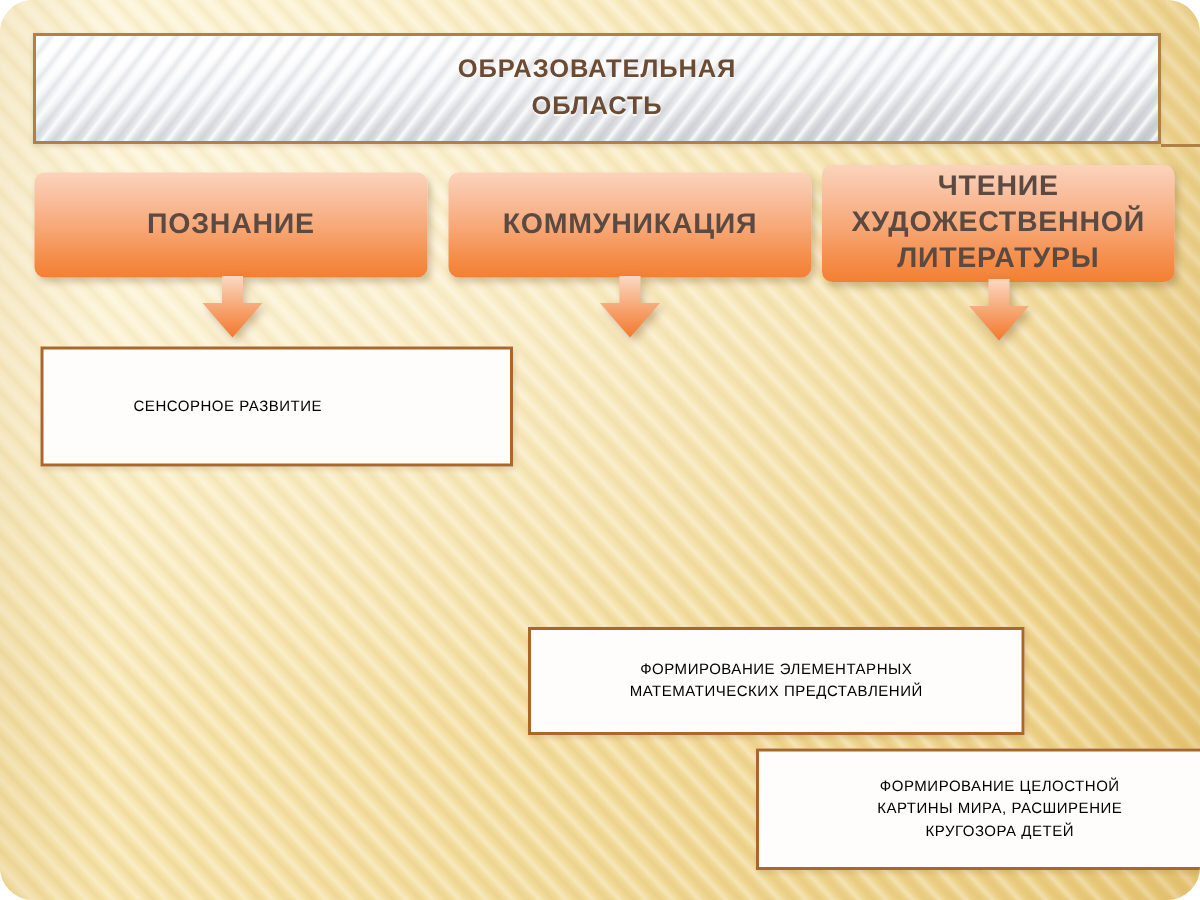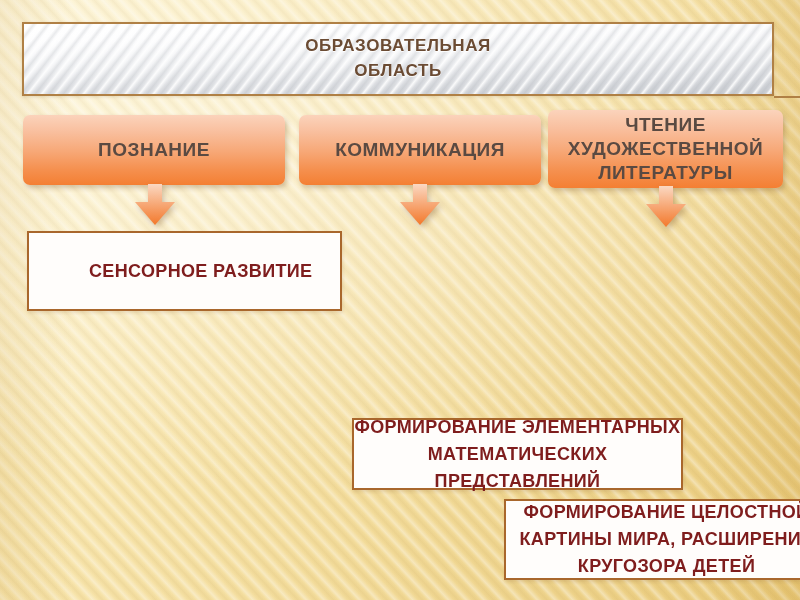--- a/index.html
+++ b/index.html
@@ -12,20 +12,21 @@
     overflow: hidden;
     font-family: "Liberation Sans", sans-serif;
   }
 
   #slide {
     position: relative;
     width: 800px;
     height: 600px;
     overflow: hidden;
     background-color: #f6e4b0;
+    border-radius: 22px;
   }
 
   
   .bg-base {
     position: absolute;
     inset: 0;
     background:
       linear-gradient(125deg,
         #fcf2cf 0%,
         #fbeec2 16%,
@@ -140,25 +141,25 @@
     position: absolute;
     box-sizing: border-box;
     border: 2px solid #a9672c;
     background: #fffdfb;
     display: flex;
     align-items: center;
     box-shadow: 1px 2px 3px rgba(120,80,40,0.14);
   }
   .detail-text {
     width: 100%;
-    font-size: 18px;
-    font-weight: bold;
+    font-size: 10px;
+    font-weight: normal;
     letter-spacing: 0.35px;
     line-height: 1.5;
-    color: #7f1d1d;
+    color: #000000;
   }
   .detail-text.center { text-align: center; }
   .detail-text.lead   { text-align: left; padding-left: 60px; }
 
   #detail-0 { left: 27px;  top: 231px; width: 315px; height: 80px; }
   #detail-1 { left: 178px; top: 320px; width: 330px; height: 86px; }
   #detail-2 { left: 352px; top: 418px; width: 331px; height: 72px; }
   #detail-3 { left: 460px; top: 499px; width: 325px; height: 81px; margin-left: 44px; }
 </style>
 </head>

